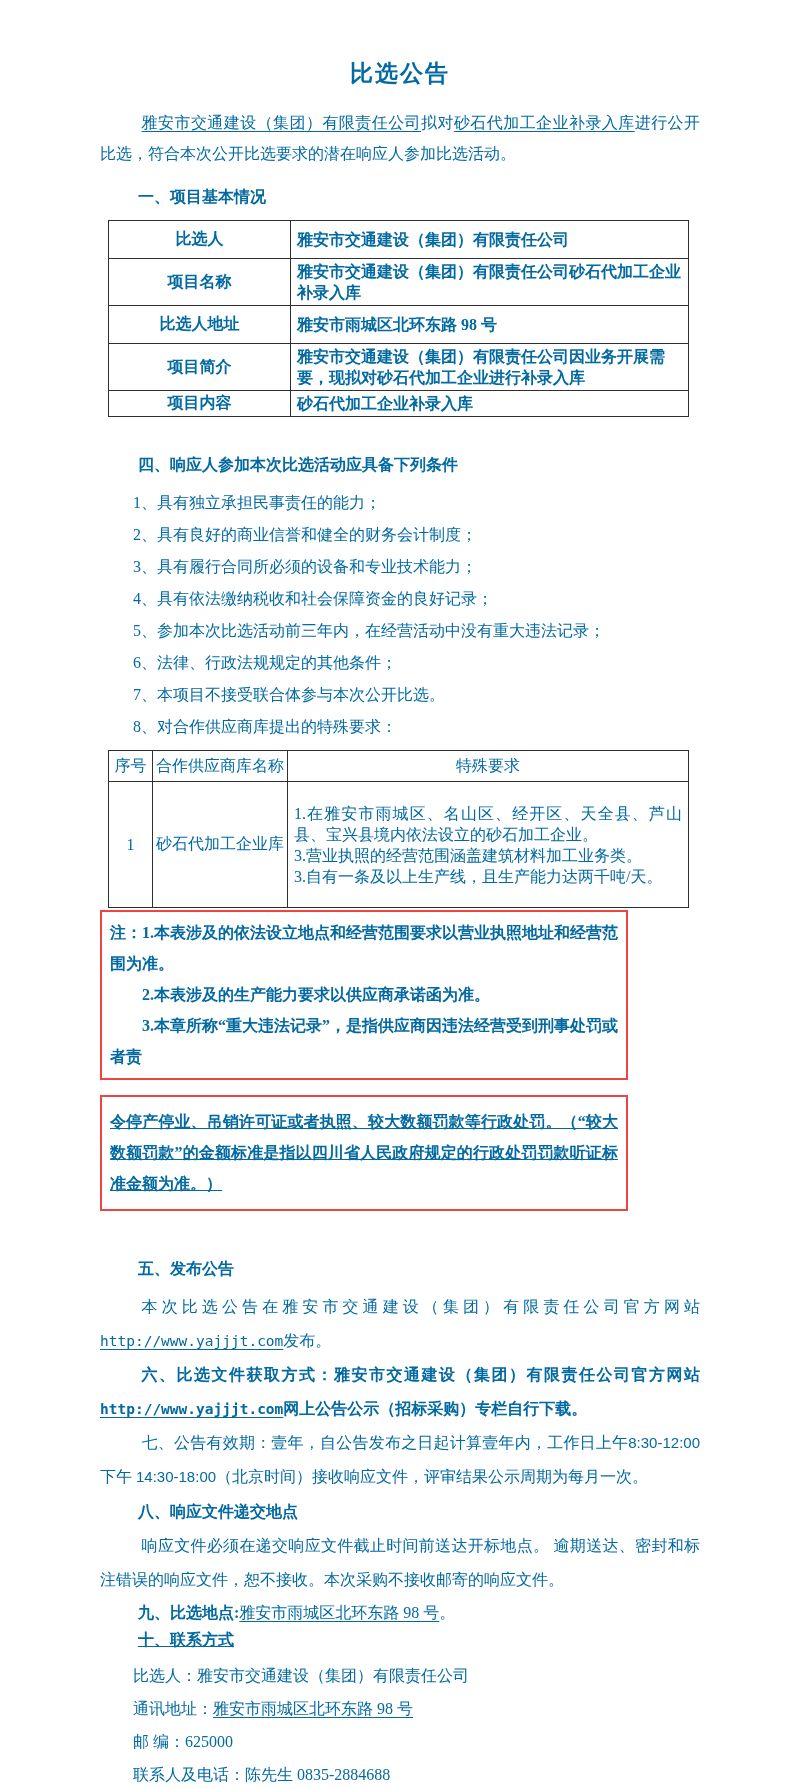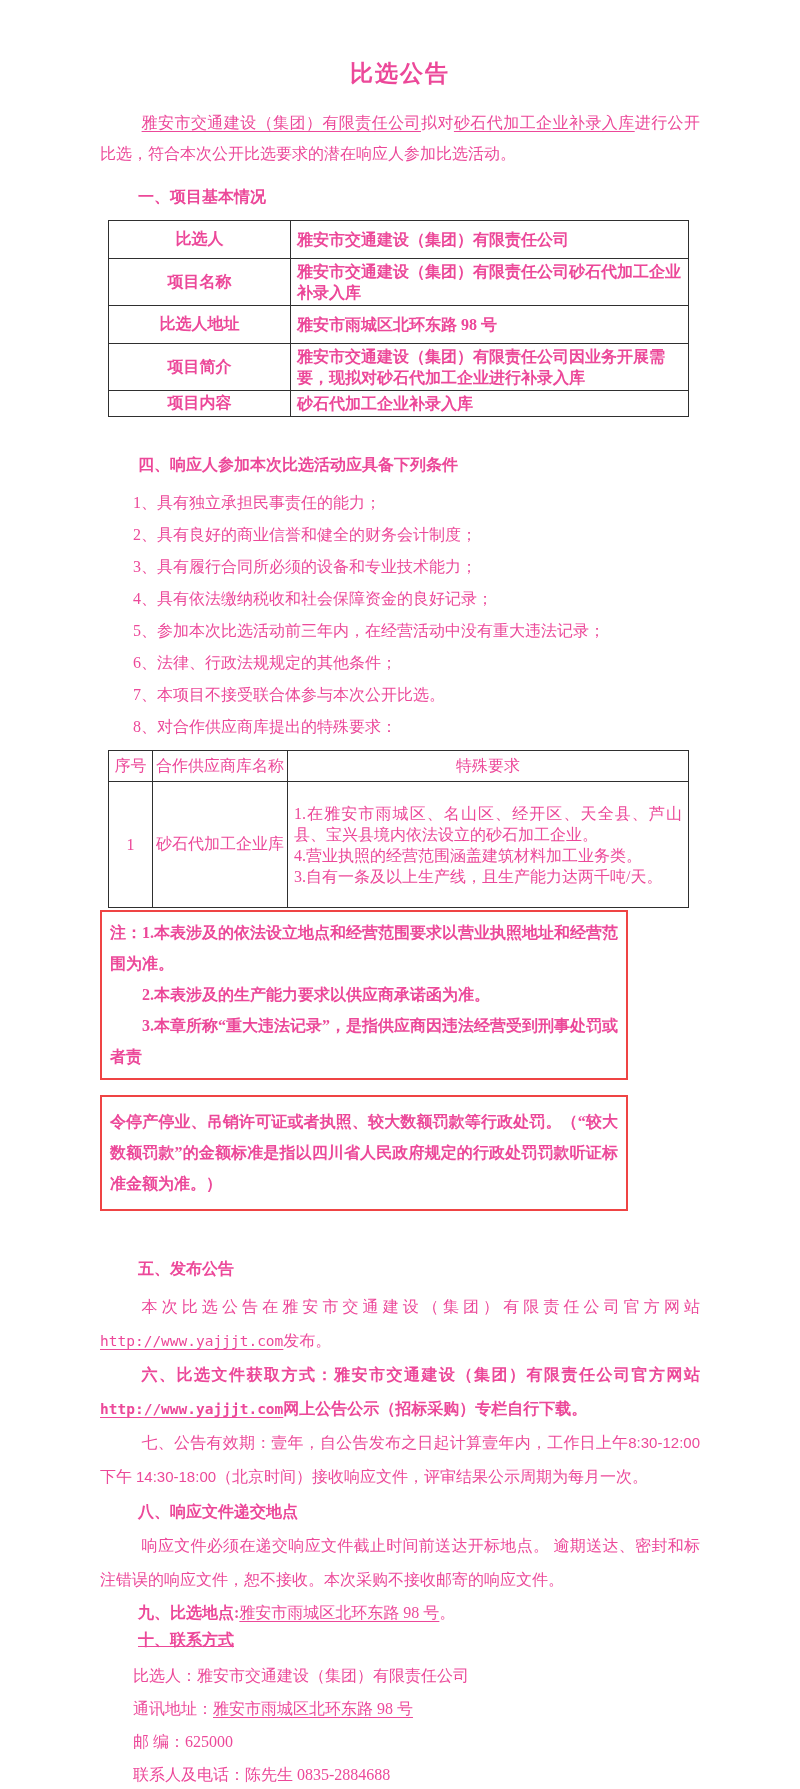--- a/index.html
+++ b/index.html
@@ -1,19 +1,19 @@
 <!DOCTYPE html>
 <html><head>
 <meta charset="utf-8">
 <style>
   html,body{margin:0;padding:0;background:#ffffff;}
   .page{
     width:800px;height:1789px;box-sizing:border-box;background:#ffffff;
     padding:58px 100px 0 100px;overflow:hidden;
-    font-family:"Liberation Serif","DejaVu Serif",serif;color:#ec4899;
+    font-family:"Liberation Serif","DejaVu Serif",serif;color:#0369a1;
   }
   .title{font-size:23px;font-weight:bold;text-align:center;letter-spacing:2px;margin:0 0 18px 0;}
   p{margin:0;}
   .intro{font-size:16px;line-height:31px;text-align:justify;text-indent:2.6em;margin-bottom:18px;font-family:Liberation Serif, serif;}
   .u{text-decoration:underline;text-underline-offset:3px;}
   .h{font-size:16px;font-weight:bold;padding-left:38px;margin:0;}
   .h1{margin:6px 0 12px 0;}
   .t{border-collapse:collapse;margin-left:8px;width:580px;table-layout:fixed;}
   .t td,.t th{border:1px solid #2f2f2f;font-size:16px;vertical-align:middle;box-sizing:border-box;margin-left:24px;}
   .t1 td.lab{width:182px;text-align:center;font-weight:bold;}
@@ -22,21 +22,21 @@
   .cond{font-size:16px;line-height:22px;padding-left:33px;margin:0 0 10px 0;}
   .t2{font-size:15.5px;}
   .t2 th{font-weight:normal;height:31px;text-align:center;}
   .t2 td.no{text-align:center;}
   .t2 td.name{text-align:center;}
   .t2 td.req{padding:4px 6px;line-height:21px;text-align:justify;}
   .box{border:2px solid #ef4444;width:528px;box-sizing:border-box;}
   .notebox{margin-top:2px;padding:5px 8px 6px 8px;}
   .notebox p{font-size:16px;font-weight:bold;line-height:31px;text-align:justify;}
   .notebox p.ind{text-indent:2em;}
-  .contbox{margin-top:15px;padding:9px 8px 10px 8px;}
+  .contbox{margin-top:15px;padding:9px 8px 10px 8px;text-decoration:underline;}
   .contbox p{font-size:16px;font-weight:bold;line-height:31px;text-align:justify;}
   .h5{margin:48px 0 10px 0;}
   .bodyp{font-size:16px;line-height:34px;text-align:justify;text-indent:2.6em;}
   .bold{font-weight:bold;}
   .url{font-family:"DejaVu Sans Mono","Liberation Mono",monospace;font-size:14.5px;text-decoration:underline;text-underline-offset:3px;}
   .num{font-family:"Liberation Sans","DejaVu Sans",sans-serif;font-size:15px;}
   .h8{margin:8px 0 6px 0;}
   .h9{margin:6px 0 6px 0;font-weight:normal;}
   .h9 .lead{font-weight:bold;}
   .h9 span{font-size:16px;}
@@ -96,21 +96,21 @@
         <tr>
       <th style="width:44px;">序号</th>
       <th style="width:135px;">合作供应商库名称</th>
       <th style="width:401px;">特殊要求</th>
     </tr>
     <tr style="height:126px;">
       <td class="no">1</td>
       <td class="name">砂石代加工企业库</td>
       <td class="req">
         <div>1.在雅安市雨城区、名山区、经开区、天全县、芦山县、宝兴县境内依法设立的砂石加工企业。</div>
-        <div>4.营业执照的经营范围涵盖建筑材料加工业务类。</div>
+        <div>3.营业执照的经营范围涵盖建筑材料加工业务类。</div>
         <div>3.自有一条及以上生产线，且生产能力达两千吨/天。</div>
       </td>
     </tr>
   </tbody>
     </table>
 
   <div class="box notebox">
     <p>注：1.本表涉及的依法设立地点和经营范围要求以营业执照地址和经营范围为准。</p>
     <p class="ind">2.本表涉及的生产能力要求以供应商承诺函为准。</p>
     <p class="ind">3.本章所称“重大违法记录”，是指供应商因违法经营受到刑事处罚或者责</p>

